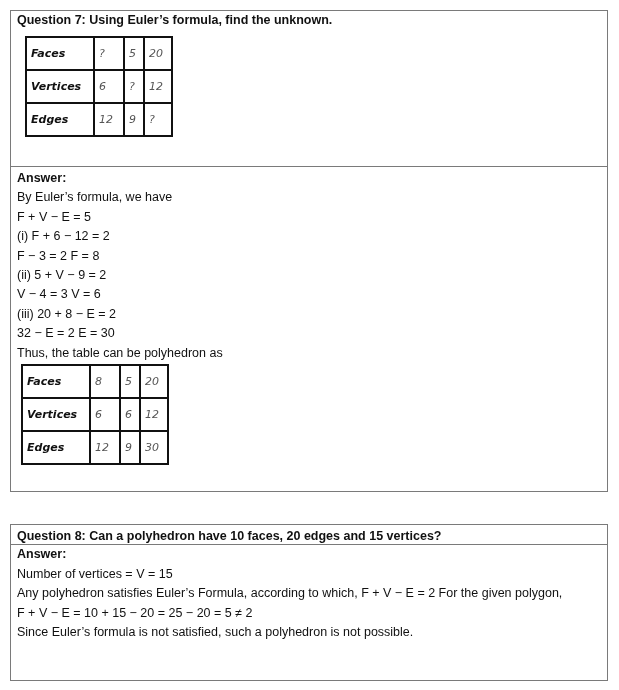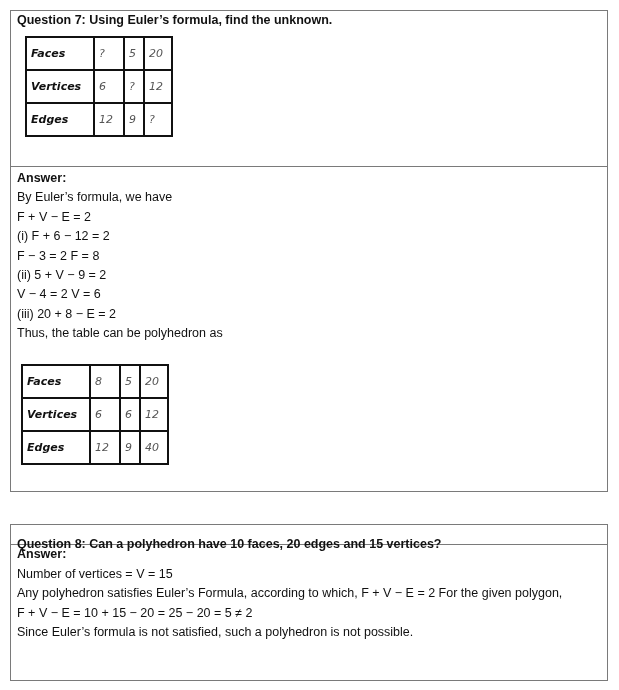--- a/index.html
+++ b/index.html
@@ -49,55 +49,56 @@
         <td class="c1">12</td>
         <td class="c2">9</td>
         <td class="c3">?</td>
       </tr>
     </tbody>
       </table>
   </div>
   <div class="ans">
     <div class="line bold">Answer:</div>
     <div class="line">By Euler’s formula, we have</div>
-    <div class="line">F + V − E = 2</div>
+    <div class="line">F + V − E = 5</div>
     <div class="line">(i) F + 6 − 12 = 2</div>
     <div class="line">F − 3 = 2 F = 8</div>
     <div class="line">(ii) 5 + V − 9 = 2</div>
-    <div class="line">V − 4 = 2 V = 6</div>
+    <div class="line">V − 4 = 3 V = 6</div>
     <div class="line">(iii) 20 + 8 − E = 2</div>
+    <div class="line">32 − E = 2 E = 30</div>
     <div class="line">Thus, the table can be polyhedron as</div>
   </div>
   <table class="euler" id="t2">
     <tbody>
         <tr>
       <td class="lbl">Faces</td>
       <td class="c1">8</td>
       <td class="c2">5</td>
       <td class="c3">20</td>
     </tr>
     <tr>
       <td class="lbl">Vertices</td>
       <td class="c1">6</td>
       <td class="c2">6</td>
       <td class="c3">12</td>
     </tr>
     <tr>
       <td class="lbl">Edges</td>
       <td class="c1">12</td>
       <td class="c2">9</td>
-      <td class="c3">40</td>
+      <td class="c3">30</td>
     </tr>
   </tbody>
     </table>
 </div>
 
 <div class="box" id="q8">
   <div class="qhead">
-    <div class="qtitle" style="top:12px">Question 8: Can a polyhedron have 10 faces, 20 edges and 15 vertices?</div>
+    <div class="qtitle" style="top:4px">Question 8: Can a polyhedron have 10 faces, 20 edges and 15 vertices?</div>
   </div>
   <div class="ans" style="padding-top:0">
     <div class="line bold">Answer:</div>
     <div class="line">Number of vertices = V = 15</div>
     <div class="line">Any polyhedron satisfies Euler’s Formula, according to which, F + V − E = 2 For the given polygon,</div>
     <div class="line">F + V − E = 10 + 15 − 20 = 25 − 20 = 5 ≠ 2</div>
     <div class="line">Since Euler’s formula is not satisfied, such a polyhedron is not possible.</div>
   </div>
 </div>
 

